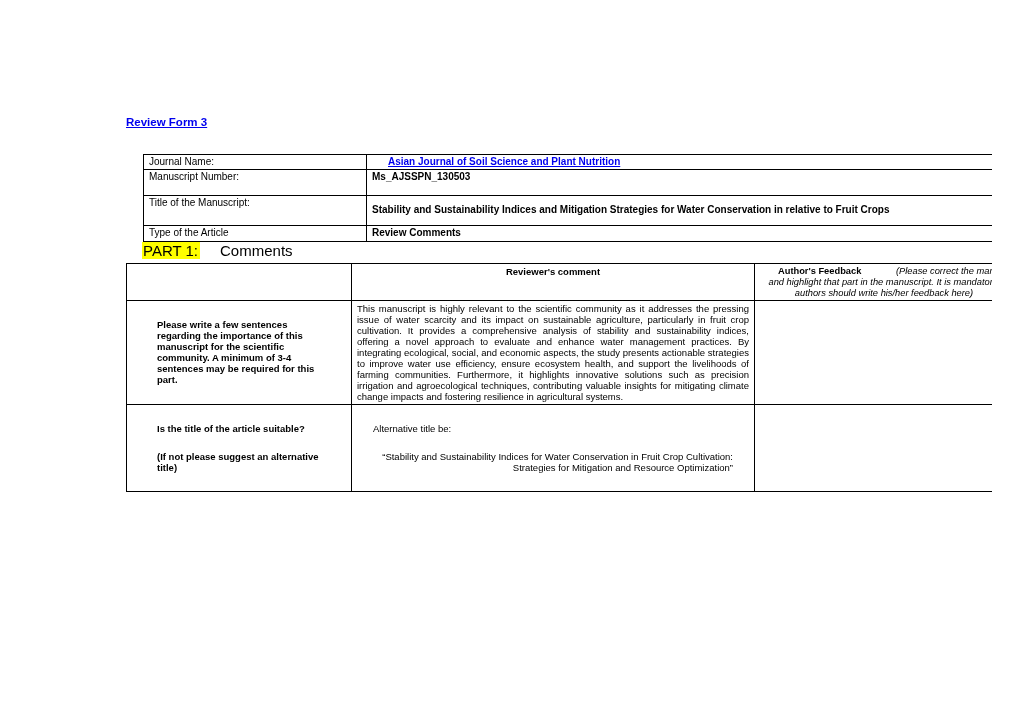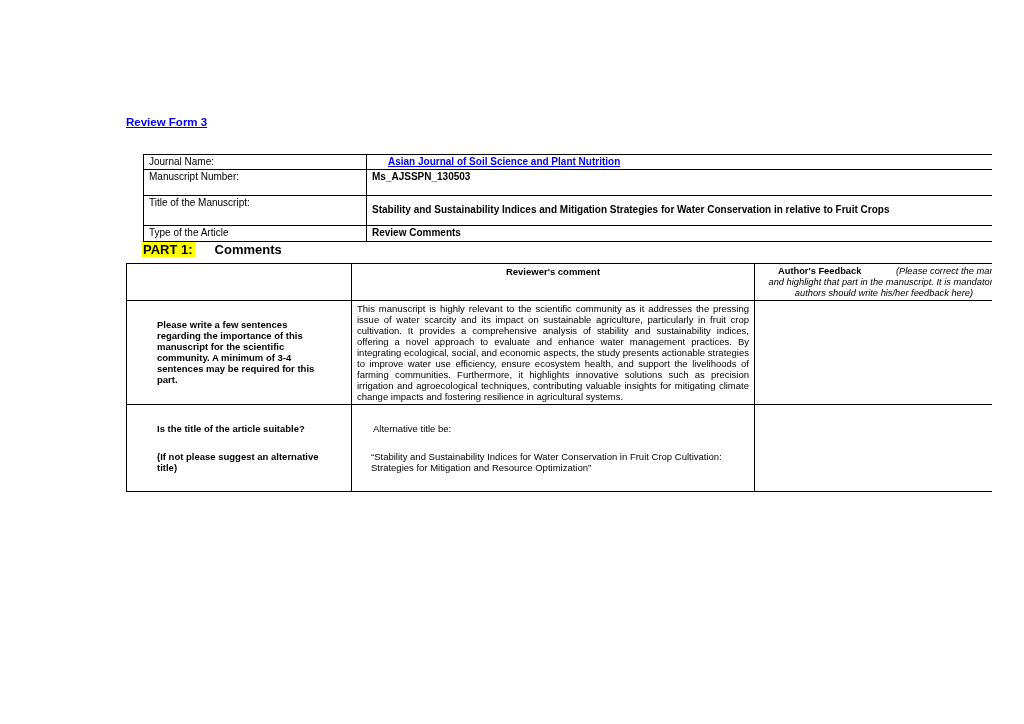--- a/index.html
+++ b/index.html
@@ -26,37 +26,37 @@
   .info-table tr.r1 td { height:13px; }
   .info-table tr.r2 td { height:26px; }
   .info-table tr.r3 td { height:30px; }
   .info-table tr.r4 td { height:16px; }
   .info-table .val-mid { vertical-align:middle; }
   .journal-link { color:#0000EE; font-weight:bold; text-decoration:underline; cursor:pointer; }
   .bold { font-weight:bold; }
   .ital { font-style:italic; }
 
   
-  .part1 { position:absolute; left:62px; top:178px; font-size:13px; font-weight:bold; }
+  .part1 { position:absolute; left:62px; top:178px; font-size:15px; font-weight:normal; }
   .part1 .hl { background:#FFFF00; padding:0 2px 0 1px; }
   .part1 .plabel { margin-left:4px; }
 
   
   .comments-table { position:absolute; left:62px; top:199px; width:903px; font-size:9.5px; line-height:1.16; }
   .comments-table td { padding:2px 5px; }
   .comments-table col.cc1 { width:225px; }
   .comments-table col.cc2 { width:403px; }
   .comments-table col.cc3 { width:275px; }
   .comments-table tr.hrow td { height:28px;text-align:center; }
   .comments-table tr.row1 td { height:92px; }
   .comments-table tr.row2 td { height:53px; }
   .hdr-note { font-size:9.3px; }
   .qcell { font-weight:bold; padding-left:14px !important; }
   .just { text-align:justify; }
-  .quote { margin-left:14px; }
+  .quote { margin-left:14px;text-align:right; }
   .fcell { cursor:text; }
 
   
   .footer { position:absolute; left:0; top:685px; width:876px; height:14px;
             font-family:"Liberation Serif", serif; font-size:12px; }
   .footer span { position:absolute; top:0; white-space:nowrap; }
   .f-created  { left:62px; }
   .f-checked  { left:178px; }
   .f-approved { left:300px; }
   .f-version  { left:465px; }

